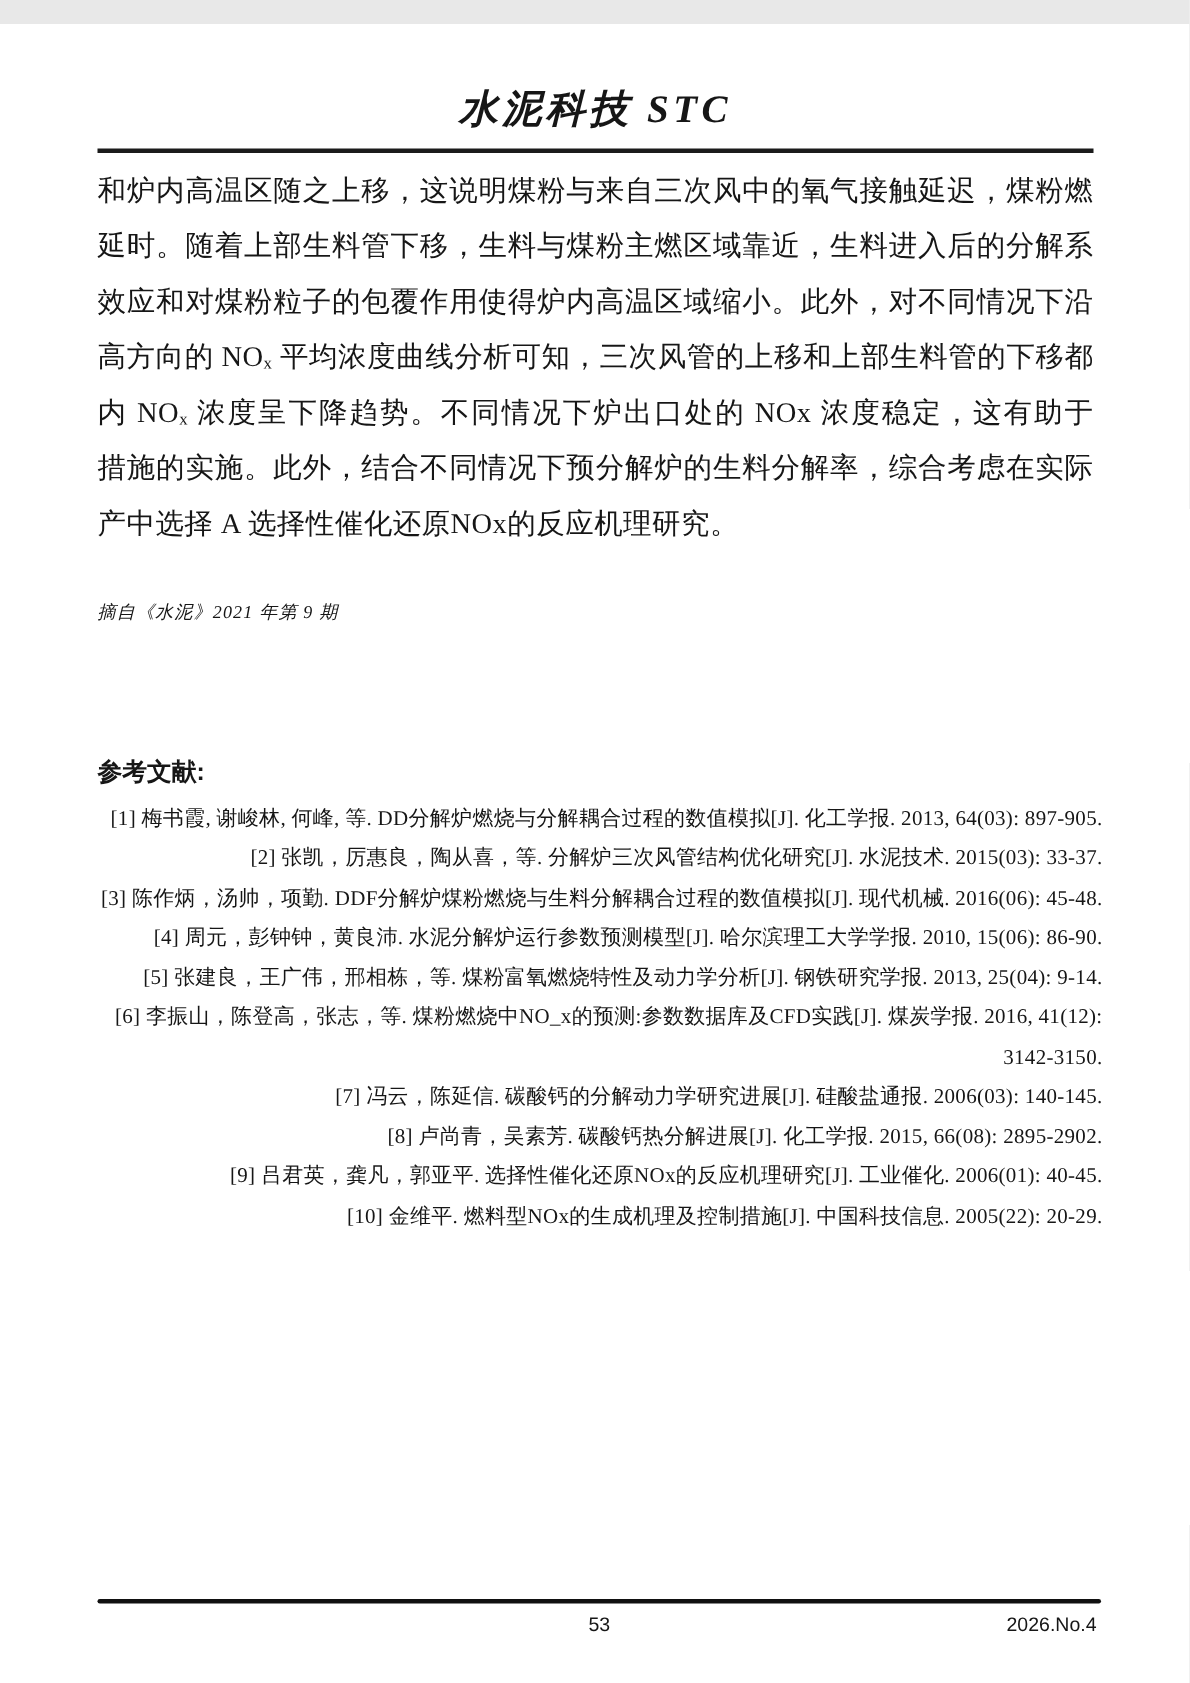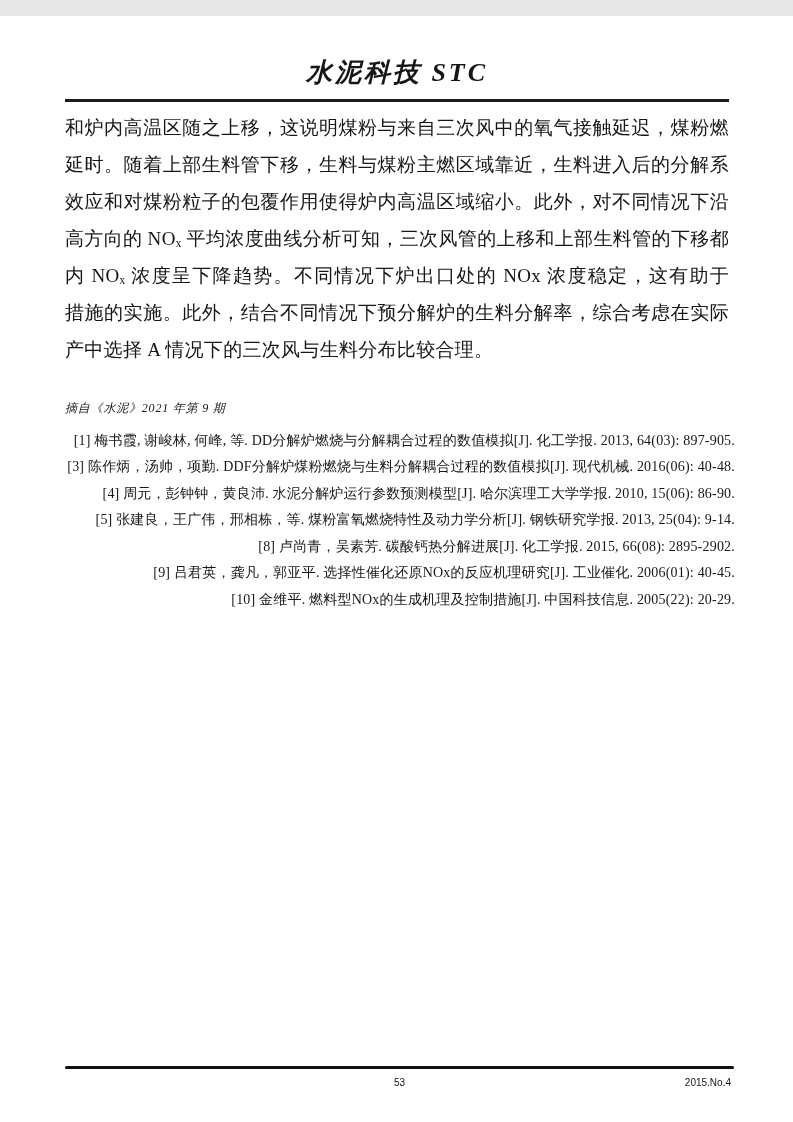--- a/index.html
+++ b/index.html
@@ -83,21 +83,21 @@
   .footer-rule {
     height: 3px;
     background: #111111;
     border-radius: 2px;
   }
   .footer-row {
     position: relative;
     margin-top: 5px;
     height: 18px;
     font-family: "Liberation Sans", "DejaVu Sans", sans-serif;
-    font-size: 10px;
+    font-size: 13px;
     line-height: 18px;
     text-decoration: underline;
   }
   .page-number {
     position: absolute;
     left: 0; right: 0;
     text-align: center;
   }
   .issue-number {
     position: absolute;
@@ -116,39 +116,43 @@
     <div class="header-rule"></div>
 
     <div class="article-body">
 
     <div class="body-line stretch">和炉内高温区随之上移，这说明煤粉与来自三次风中的氧气接触延迟，煤粉燃烧</div>
         <div class="body-line stretch">延时。随着上部生料管下移，生料与煤粉主燃区域靠近，生料进入后的分解系热</div>
         <div class="body-line stretch">效应和对煤粉粒子的包覆作用使得炉内高温区域缩小。此外，对不同情况下沿炉</div>
         <div class="body-line stretch">高方向的 NOₓ 平均浓度曲线分析可知，三次风管的上移和上部生料管的下移都使炉</div>
         <div class="body-line stretch">内 NOₓ 浓度呈下降趋势。不同情况下炉出口处的 NOx 浓度稳定，这有助于 NOx 减排</div>
         <div class="body-line stretch">措施的实施。此外，结合不同情况下预分解炉的生料分解率，综合考虑在实际生</div>
-        <div class="body-line">产中选择 A 情况下的三次风与生料分布比较合理。</div>
+        <div class="body-line">产中选择 A 选择性催化还原NOx的反应机理研究。</div>
       </div>
 
     <div class="source-note">摘自《水泥》2021 年第 9 期</div>
 
+    <div class="references-heading">参考文献:</div>
 
     <div class="references-list">
 
     <div class="reference-item">[1] 梅书霞, 谢峻林, 何峰, 等. DD分解炉燃烧与分解耦合过程的数值模拟[J]. 化工学报. 2013, 64(03): 897-905.</div>
-        <div class="reference-item">[3] 陈作炳，汤帅，项勤. DDF分解炉煤粉燃烧与生料分解耦合过程的数值模拟[J]. 现代机械. 2016(06): 40-48.</div>
+        <div class="reference-item">[2] 张凯，厉惠良，陶从喜，等. 分解炉三次风管结构优化研究[J]. 水泥技术. 2015(03): 33-37.</div>
+        <div class="reference-item">[3] 陈作炳，汤帅，项勤. DDF分解炉煤粉燃烧与生料分解耦合过程的数值模拟[J]. 现代机械. 2016(06): 45-48.</div>
         <div class="reference-item">[4] 周元，彭钟钟，黄良沛. 水泥分解炉运行参数预测模型[J]. 哈尔滨理工大学学报. 2010, 15(06): 86-90.</div>
         <div class="reference-item">[5] 张建良，王广伟，邢相栋，等. 煤粉富氧燃烧特性及动力学分析[J]. 钢铁研究学报. 2013, 25(04): 9-14.</div>
+        <div class="reference-item">[6] 李振山，陈登高，张志，等. 煤粉燃烧中NO_x的预测:参数数据库及CFD实践[J]. 煤炭学报. 2016, 41(12): 3142-3150.</div>
+        <div class="reference-item">[7] 冯云，陈延信. 碳酸钙的分解动力学研究进展[J]. 硅酸盐通报. 2006(03): 140-145.</div>
         <div class="reference-item">[8] 卢尚青，吴素芳. 碳酸钙热分解进展[J]. 化工学报. 2015, 66(08): 2895-2902.</div>
         <div class="reference-item">[9] 吕君英，龚凡，郭亚平. 选择性催化还原NOx的反应机理研究[J]. 工业催化. 2006(01): 40-45.</div>
         <div class="reference-item">[10] 金维平. 燃料型NOx的生成机理及控制措施[J]. 中国科技信息. 2005(22): 20-29.</div>
       </div>
 
   </div>
 
   <div class="footer">
     <div class="footer-rule"></div>
     <div class="footer-row">
       <span class="page-number">53</span>
-      <span class="issue-number">2015.No.4</span>
+      <span class="issue-number">2026.No.4</span>
     </div>
   </div>
 </div>
 
 </body></html>

